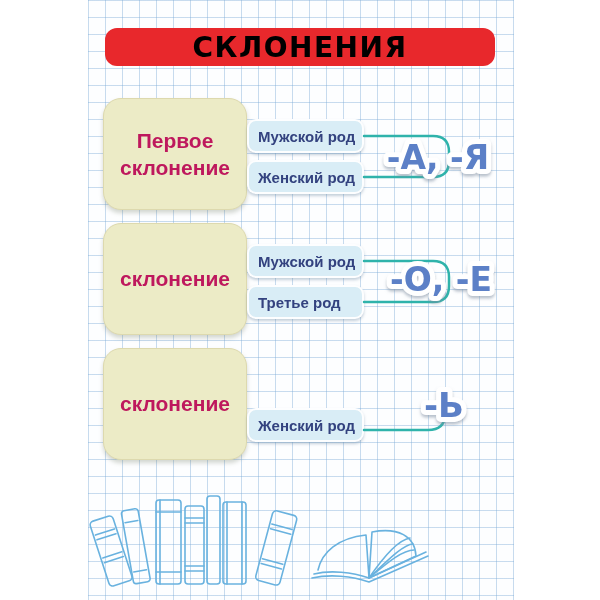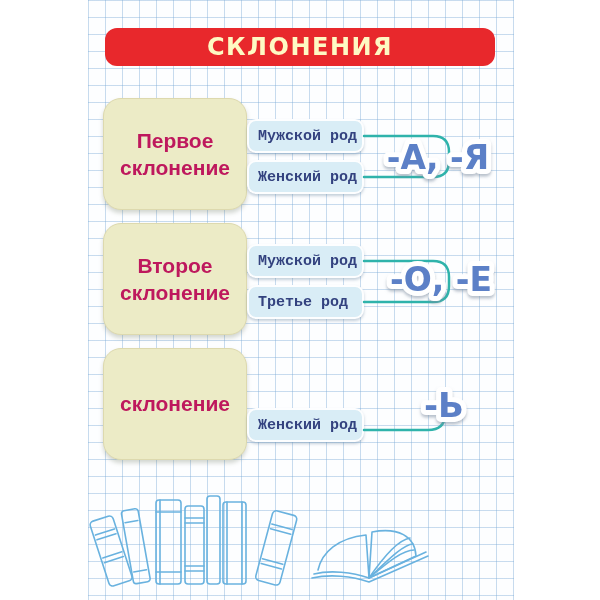--- a/index.html
+++ b/index.html
@@ -15,41 +15,40 @@
       linear-gradient(to right, rgba(125,172,215,.42) 1px, transparent 1px),
       linear-gradient(to bottom, rgba(125,172,215,.42) 1px, transparent 1px);
     background-size:17px 17px;
   }
   .banner{
     position:absolute;left:105px;top:28px;width:390px;height:38px;
     background:#e8282c;border-radius:12px;
     display:flex;align-items:center;justify-content:center;
   }
   .banner span{
-    color:#fef9c3;font-family:"DejaVu Sans",sans-serif;font-weight:bold;
-    font-size:24px;letter-spacing:1.5px;
+    color:#000000;font-family:"DejaVu Sans",sans-serif;font-weight:bold;
+    font-size:28px;letter-spacing:1.5px;
   }
   .card{
     position:absolute;left:103px;width:142px;height:110px;
     background:#ecebc6;border:1px solid #ddd9ae;border-radius:18px;
     box-shadow:0 3px 4px rgba(100,110,90,.28);
     display:flex;flex-direction:column;align-items:center;justify-content:center;
     text-align:center;
   }
   .card .line{
     color:#be185d;font-weight:bold;font-size:21px;line-height:1.3;
   }
   .card1{top:98px}.card2{top:223px}.card3{top:348px}
   .pill{
     position:absolute;left:247px;width:117px;height:34px;
     background:#d9edf6;border:2px solid rgba(255,255,255,.95);border-radius:9px;
     box-shadow:0 2px 3px rgba(90,120,150,.35);
     display:flex;align-items:center;box-sizing:border-box;
     padding-left:9px;
-    font-family:Liberation Mono, monospace;
   }
   .pill span{color:#33427f;font-weight:bold;font-size:15px;white-space:nowrap;}
   .p11{top:119px}.p12{top:160px}.p21{top:244px}.p22{top:285px}.p31{top:408px}
   .overlay{
     position:absolute;left:0;top:0;width:600px;height:600px;
     pointer-events:none;
   }
   .bracket{stroke:#2fb3ab;stroke-width:2.5;fill:none;stroke-linecap:round;}
   .sticker{
     font-family:"DejaVu Sans",sans-serif;font-weight:bold;
@@ -103,21 +102,20 @@
 
   <div class="banner">
     <span>СКЛОНЕНИЯ</span>
   </div>
 
   <div class="card card1">
     <div class="line">Первое</div>
     <div class="line">склонение</div>
   </div>
   <div class="card card2">
-    <div class="line">Второе</div>
     <div class="line">склонение</div>
   </div>
   <div class="card card3">
     <div class="line">склонение</div>
   </div>
 
   <div class="pill p11">
     <span>Мужской род</span>
   </div>
   <div class="pill p12">

